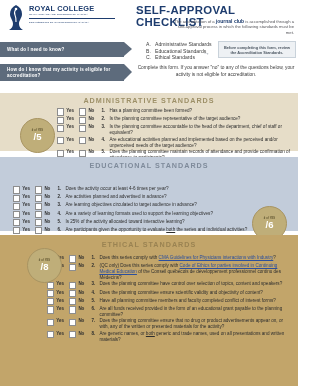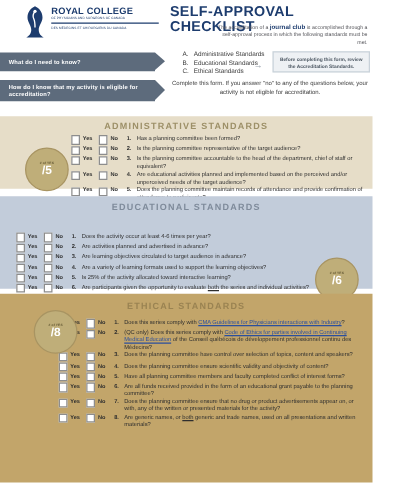--- a/index.html
+++ b/index.html
@@ -7,21 +7,21 @@
     width:298px;height:386px;overflow:hidden;
     background:#ffffff;
     font-family:"Liberation Sans", sans-serif;
     color:#3c3c3c;
     -webkit-font-smoothing:none;
   }
   .page{position:relative;width:298px;height:386px;}
 
   
   .header{position:relative;height:38px;}
-  .logo{position:absolute;left:18px;top:4px;display:flex;align-items:flex-start;}
+  .logo{position:absolute;left:6px;top:4px;display:flex;align-items:flex-start;}
   .crest{width:20px;height:28px;margin-right:3px;}
   .logo-txt{padding-top:1px;}
   .logo-l1{font-size:7.4px;font-weight:bold;color:#1d3c6e;letter-spacing:.2px;line-height:8px;}
   .logo-sub{font-size:2.5px;color:#1d3c6e;letter-spacing:.1px;line-height:4px;
             border-bottom:1px solid #1d3c6e;padding-bottom:1px;margin-bottom:1.5px;width:86px;}
   .logo-l2{font-size:7.4px;font-weight:bold;color:#1d3c6e;letter-spacing:.2px;line-height:8px;}
   .logo-sub2{font-size:2.5px;color:#1d3c6e;letter-spacing:.1px;line-height:4px;width:86px;}
 
   .title{position:absolute;left:136px;top:4px;width:146px;
          font-size:11.4px;font-weight:bold;color:#1d3c6e;letter-spacing:.3px;}

